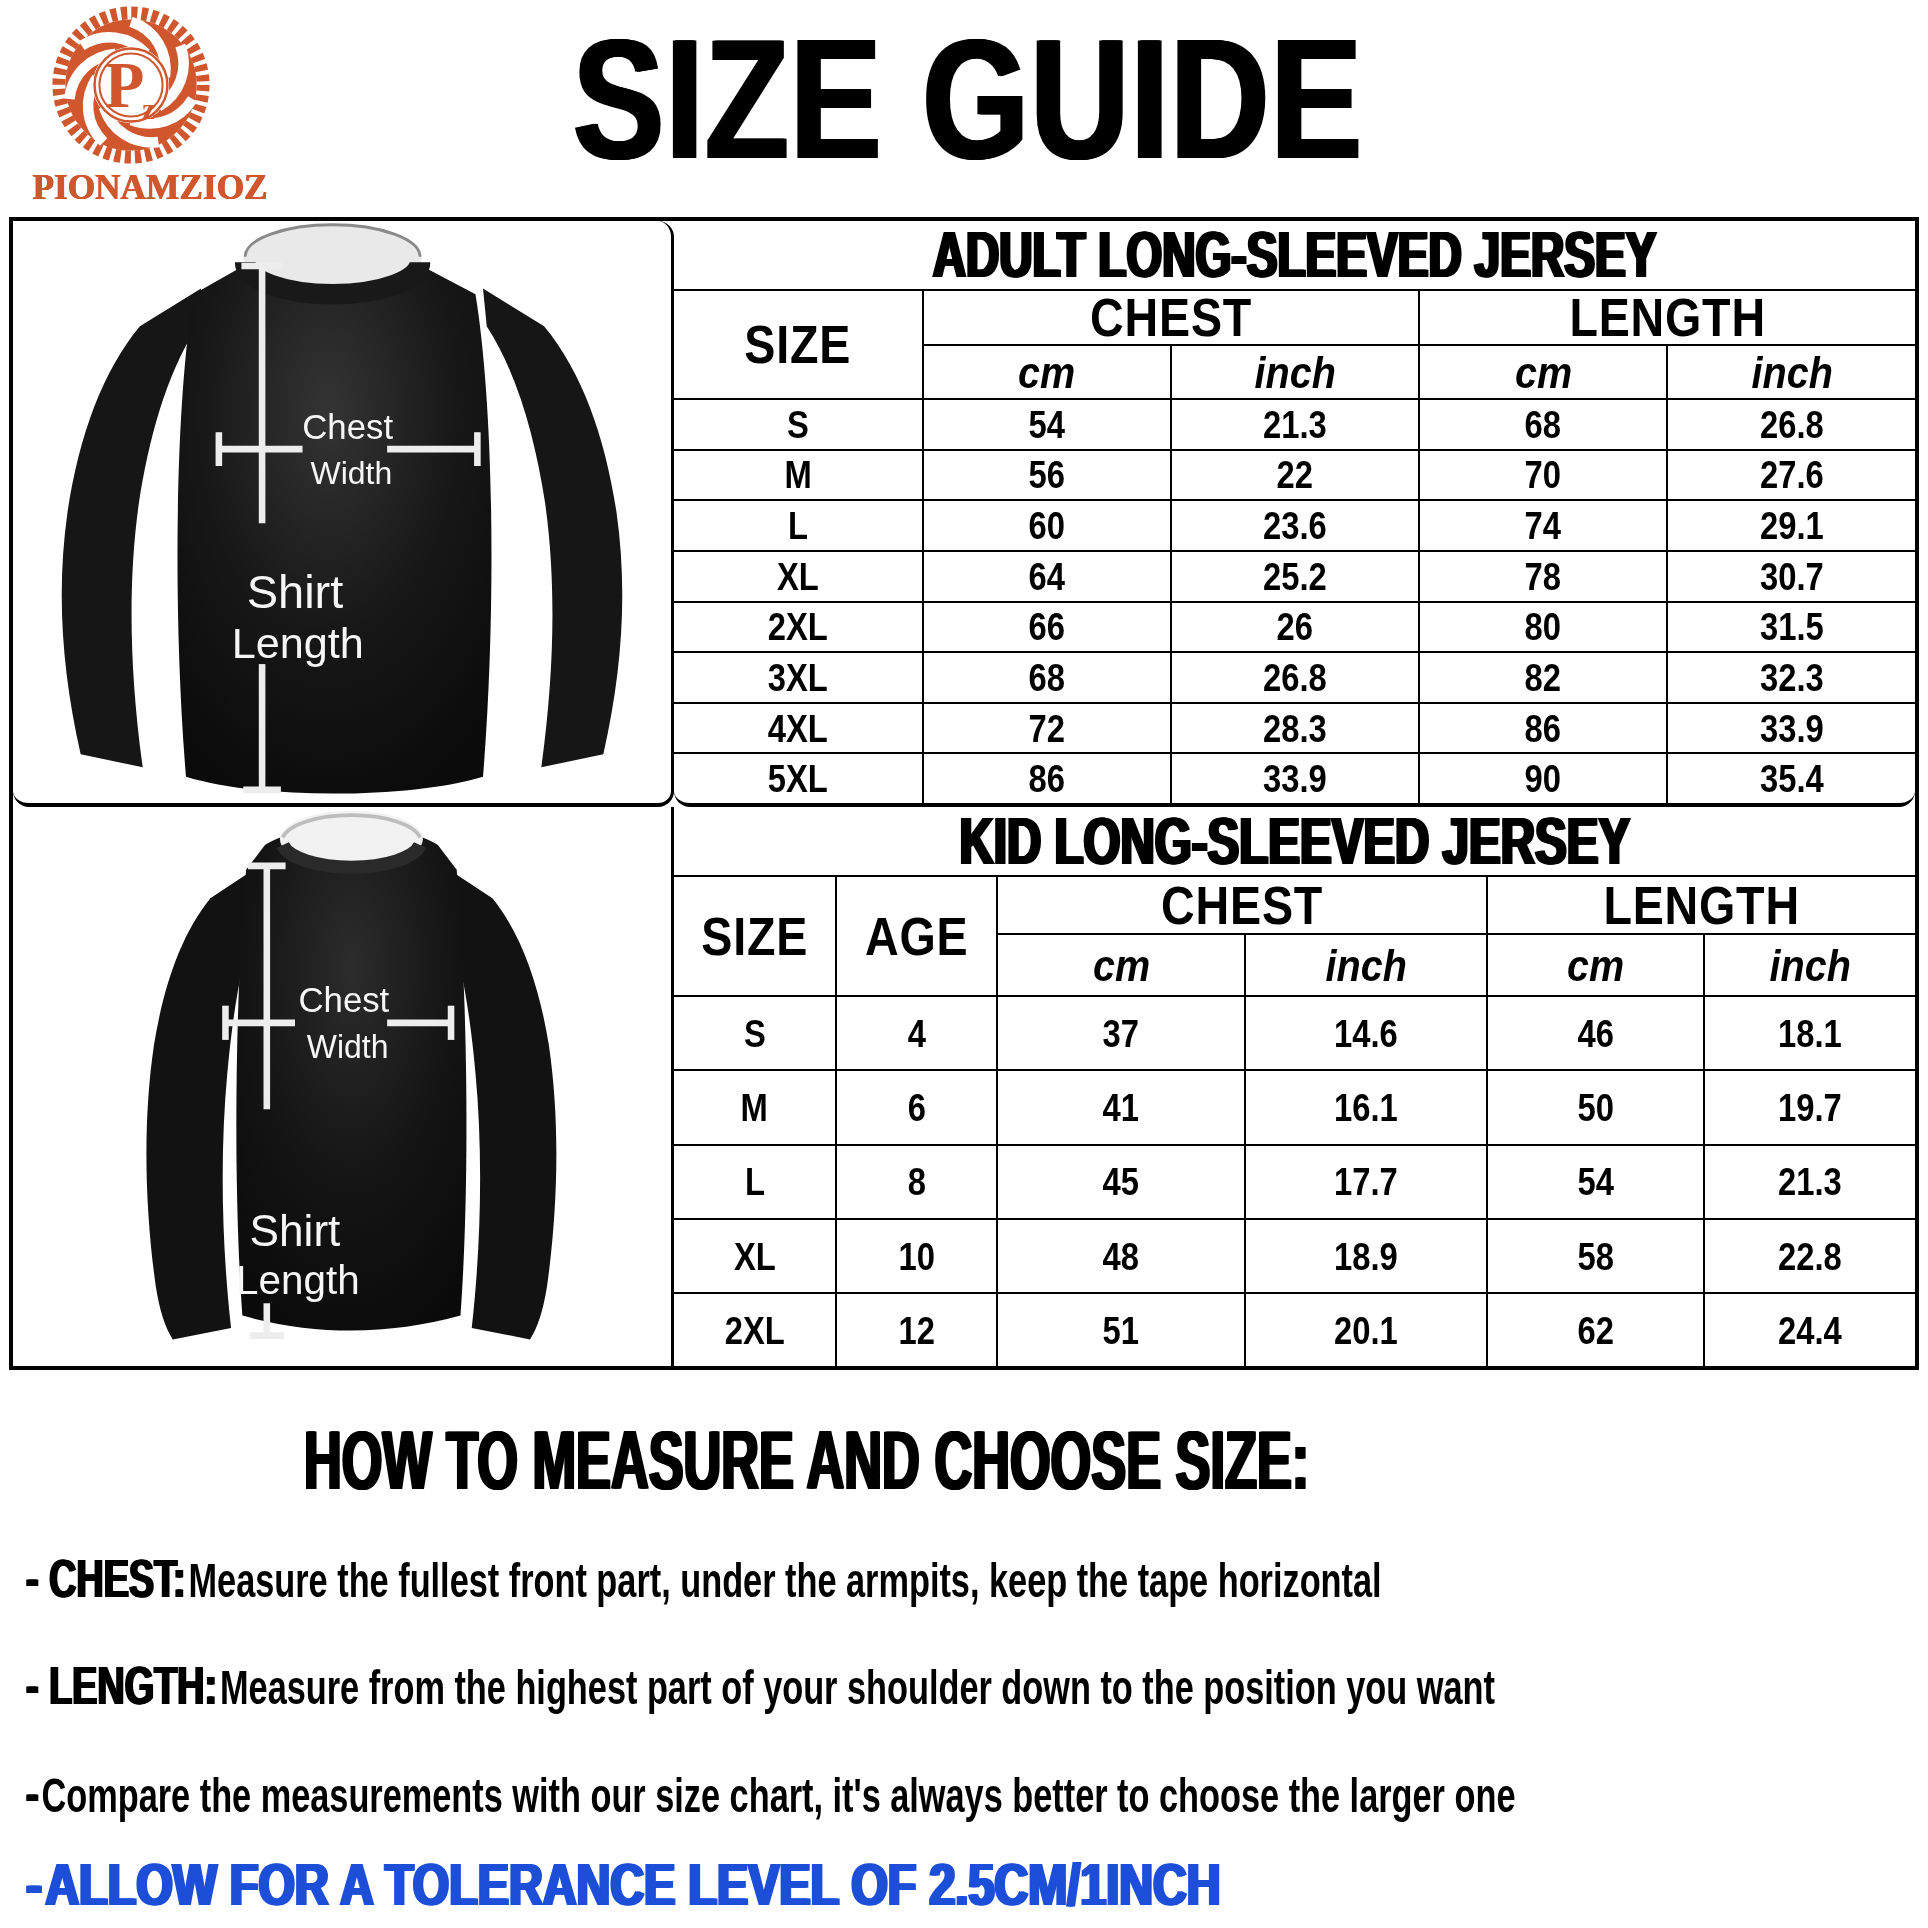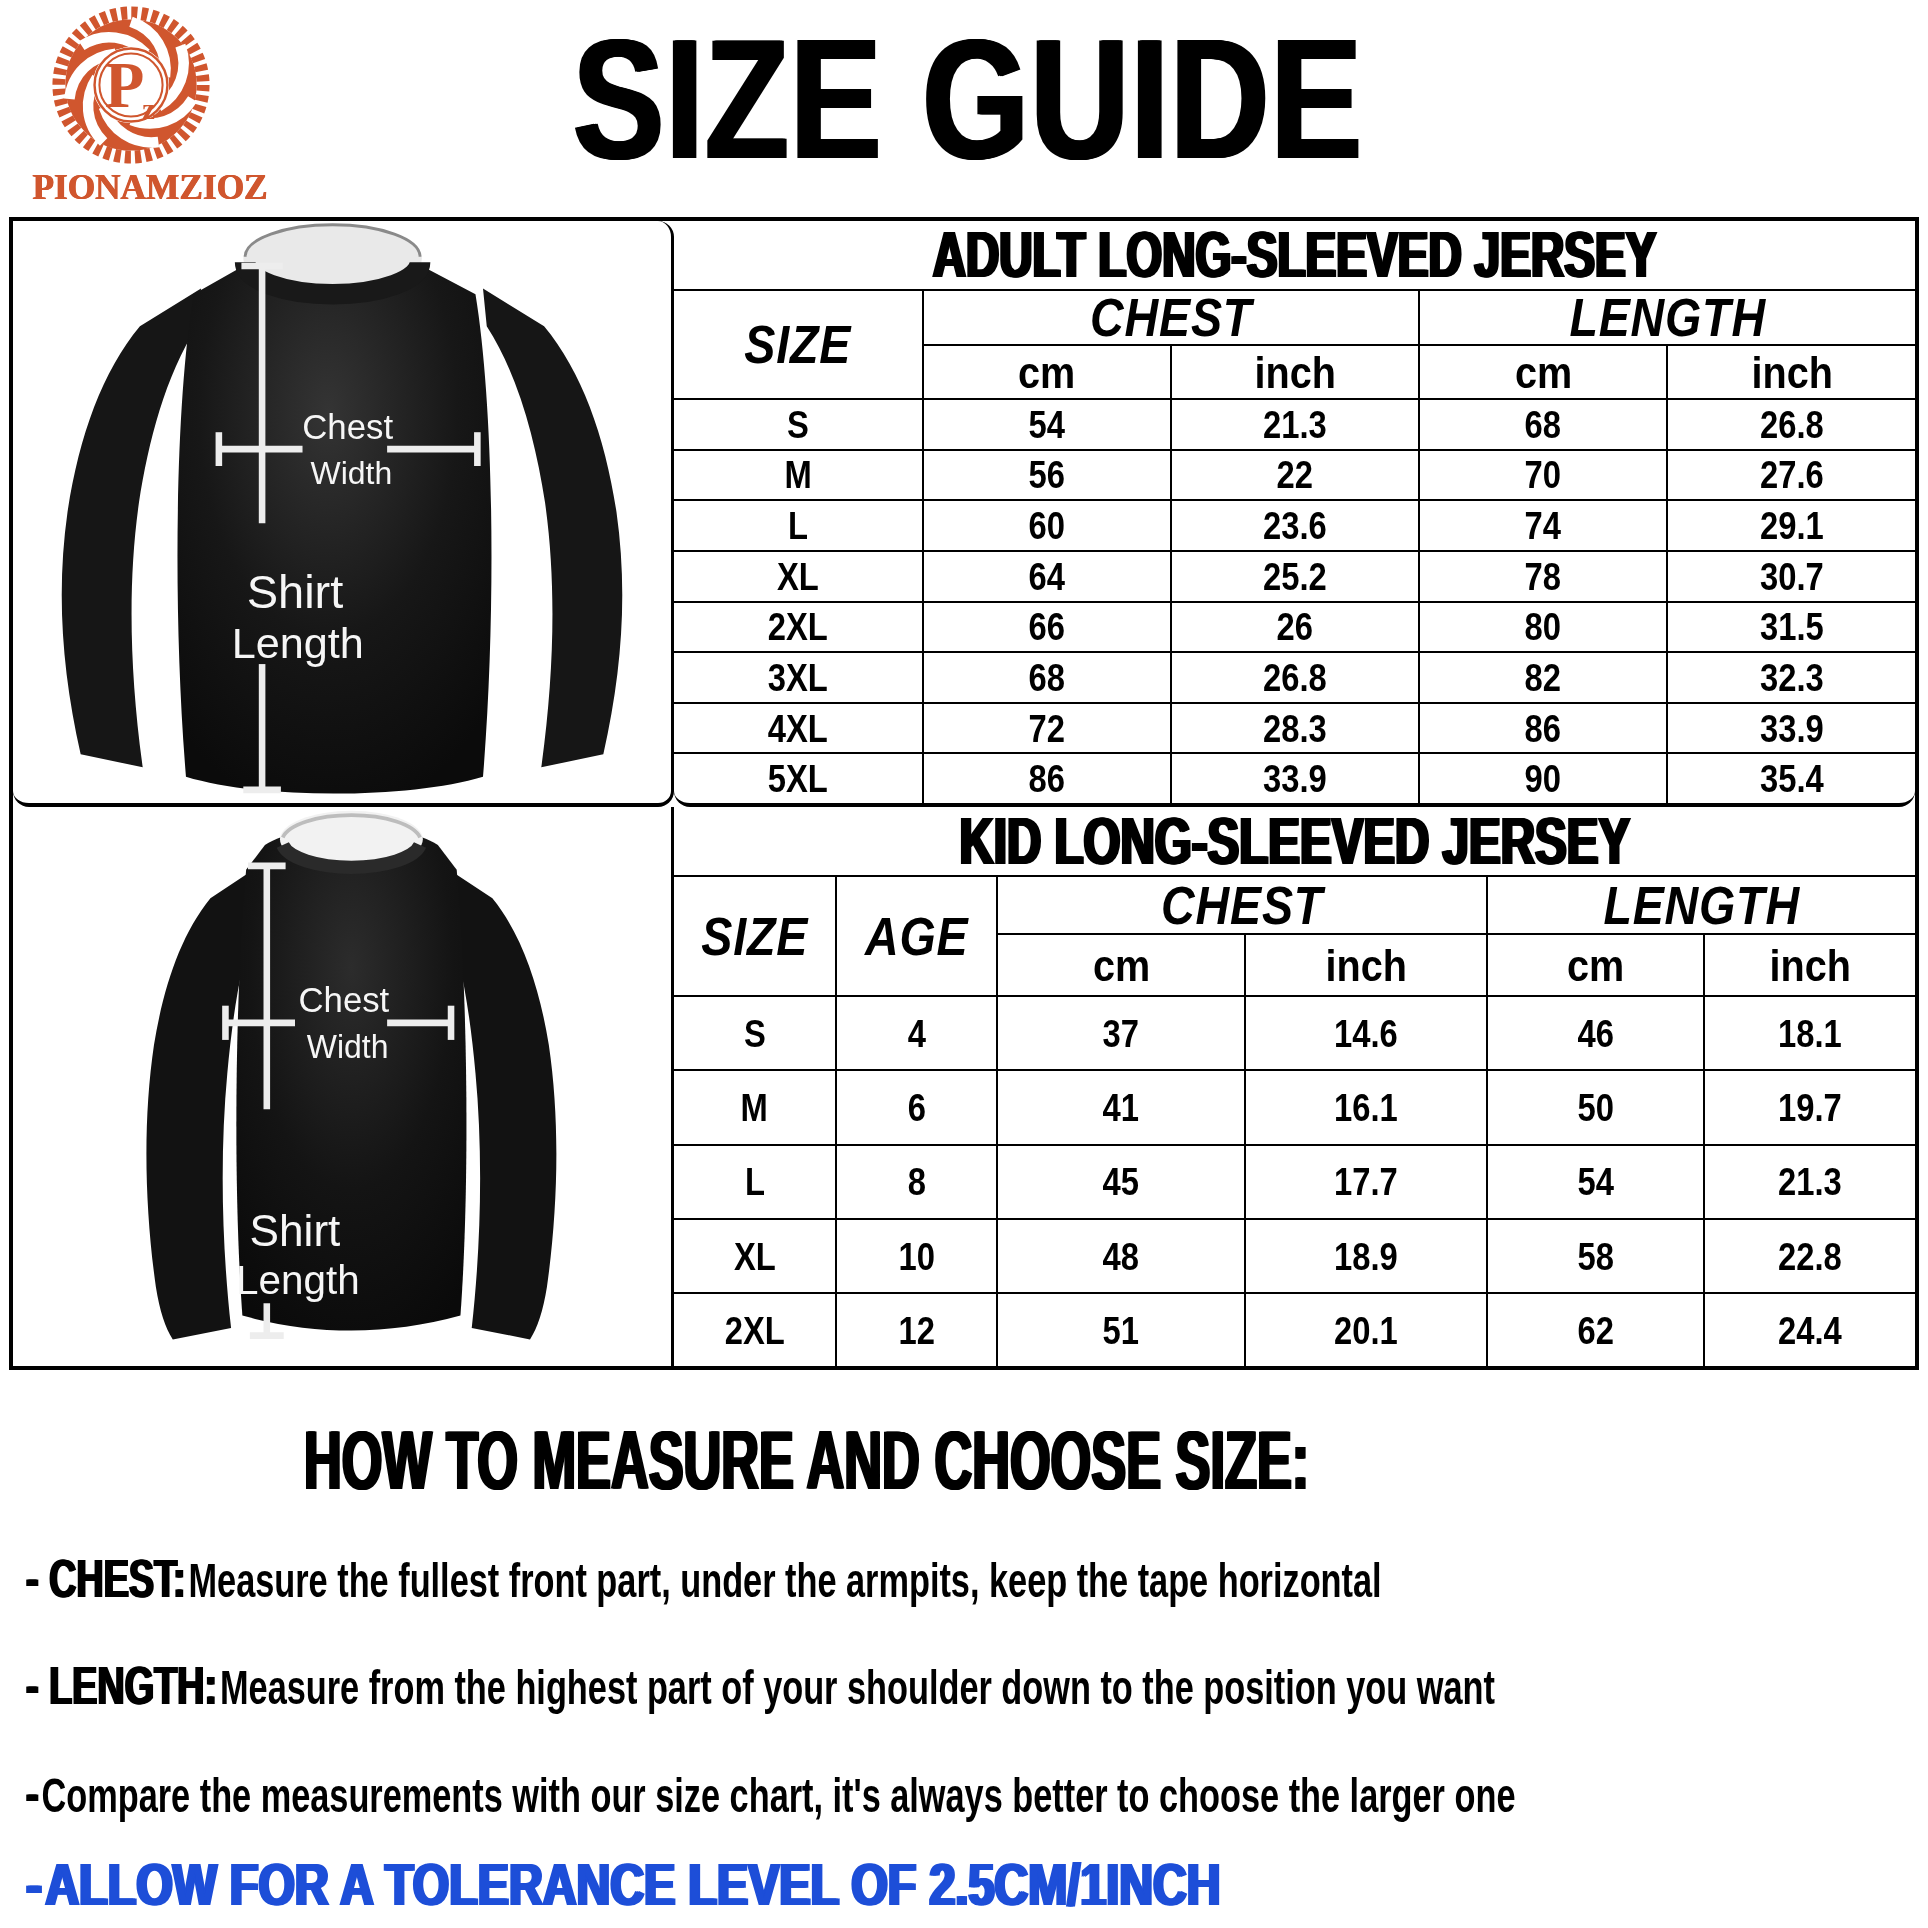--- a/index.html
+++ b/index.html
@@ -28,25 +28,25 @@
   .row1{border-bottom:4.7px solid #000;border-radius:16px;}
   .shirt-cell svg{display:block;width:100%;height:100%;}
 
   
   table.size-table{width:100%;height:100%;border-collapse:collapse;border-style:hidden;table-layout:fixed;}
   table.size-table td{border:2.8px solid #000;text-align:center;vertical-align:middle;padding:0;}
   .t-title td{height:68px;}
   .t-title-text{display:inline-block;font-size:64px;line-height:1;transform:scaleX(0.72);
                 transform-origin:center;white-space:nowrap;letter-spacing:0px;}
   .kid .t-title-text{font-size:66px;}
-  .t-head td{height:53px;font-style:italic;}
+  .t-head td{height:53px;}
   .kid-table .t-head td{height:56px;}
   .hd{display:inline-block;font-weight:bold;font-size:53px;line-height:1;
       transform:scaleX(0.88);transform-origin:center;letter-spacing:0.9px;}
-  .t-units td{height:52px;}
+  .t-units td{height:52px;font-style:italic;}
   .kid-table .t-units td{height:60px;}
   .hd-sm{display:inline-block;font-weight:bold;font-size:45px;line-height:1;
          transform:scaleX(0.88);transform-origin:center;}
   .dv{display:inline-block;font-weight:bold;font-size:39px;line-height:1;
       transform:scaleX(0.84);transform-origin:center;}
 
   
   .instructions{position:absolute;left:26px;top:1417px;width:1874px;}
   .instr-heading{margin:0;text-align:right;}
   .h2-text{display:inline-block;font-size:83px;line-height:1.05;transform:scaleX(0.63);

